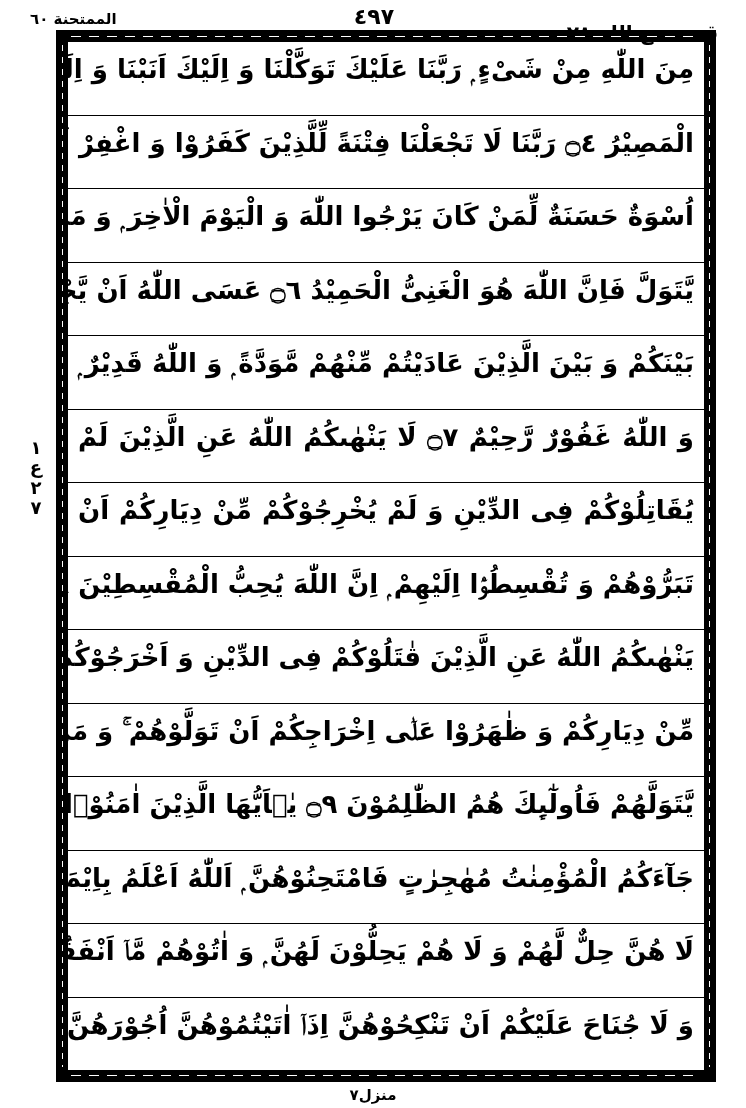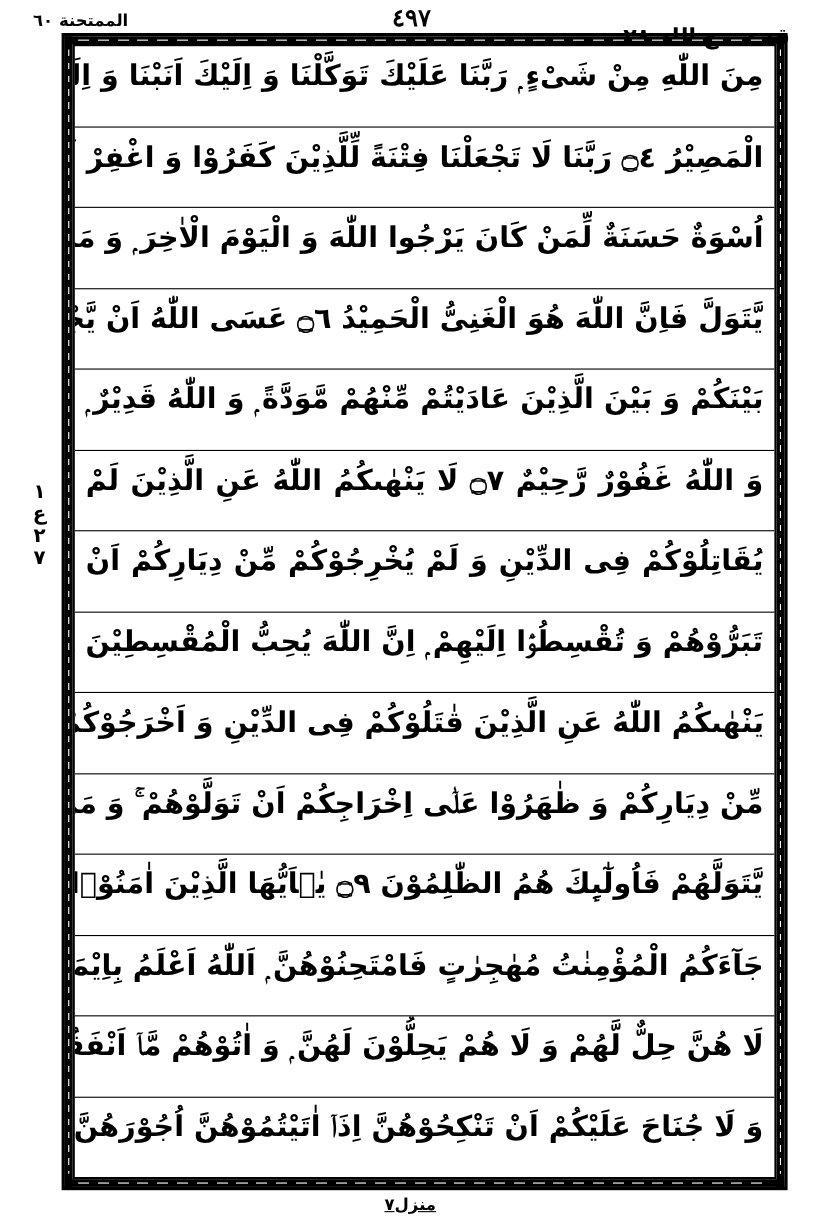--- a/index.html
+++ b/index.html
@@ -8,21 +8,21 @@
       font-family: "DejaVu Sans", sans-serif; color: #000;
     }
     .header {
       position: absolute; top: 4px; left: 28px; width: 692px; height: 26px;
     }
     .header .left, .header .center, .header .right {
       position: absolute; top: 0; font-weight: bold; direction: rtl;
       font-family: "DejaVu Sans", sans-serif;
     }
     .header .left { left: 2px; font-size: 15px; top: 6px; text-align: right; }
-    .header .center { left: 50%; transform: translateX(-50%); font-size: 22px; top: 0px; letter-spacing: 1px; font-family: Liberation Serif, serif; }
+    .header .center { left: 50%; transform: translateX(-50%); font-size: 22px; top: 0px; letter-spacing: 1px; }
     .header .right { right: 2px; font-size: 20px; top: 17px; }
 
     .frame {
       position: absolute; top: 30px; left: 56px; width: 660px; height: 1052px;
       border: 3px solid #000; box-sizing: border-box;
     }
     .frame-inner {
       position: absolute; top: 7px; left: 7px; right: 7px; bottom: 7px;
       border: 2px solid #000; box-sizing: border-box;
     }
@@ -55,21 +55,21 @@
     .line:last-child { border-bottom: none; }
 
     .ruku {
       position: absolute; left: 22px; top: 438px; width: 28px; text-align: center;
       font-weight: bold; font-size: 18px; line-height: 20px;
     }
     .ruku span { display: block; }
 
     .footer {
       position: absolute; top: 1086px; left: 0; width: 746px; text-align: center;
-      direction: rtl; font-weight: bold; font-size: 15px; text-decoration: underline;
+      direction: rtl; font-weight: bold; font-size: 15px;
     }
   </style>
 </head>
 <body>
 
 <div class="header">
   <span class="left">الممتحنة ٦٠</span>
   <span class="center">٤٩٧</span>
   <span class="right">قد سمع الله ٢٨</span>
 </div>

